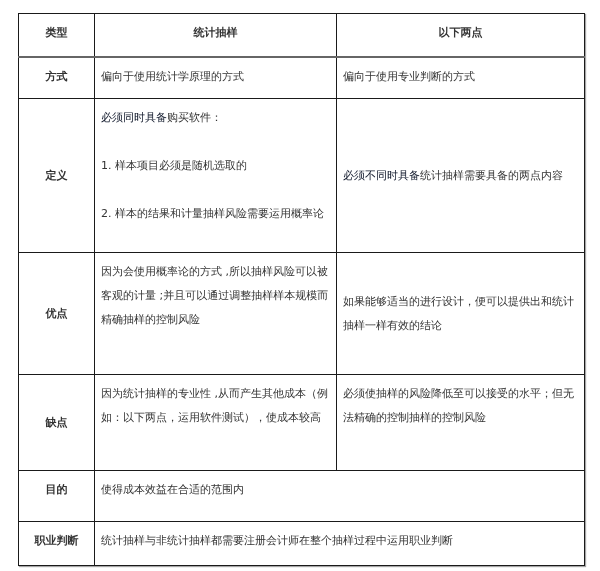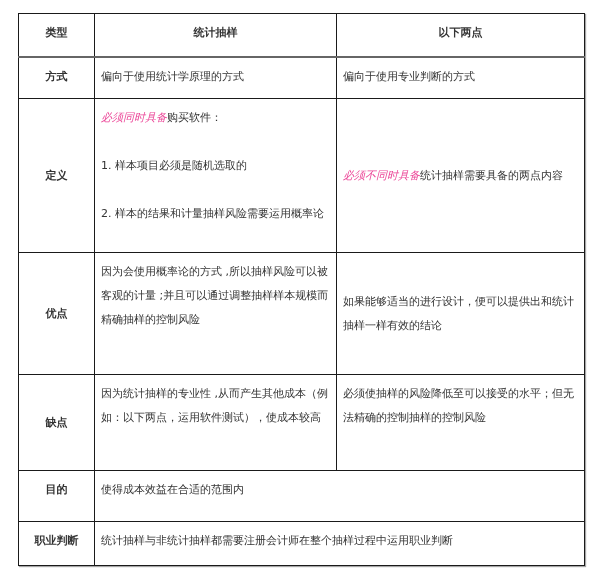--- a/index.html
+++ b/index.html
@@ -47,21 +47,21 @@
     vertical-align: middle;
     padding: 0 2px;
   }
   .tbl .label.top {
     vertical-align: top;
     padding-top: 7px;
   }
   .tbl tr.hdr th { border-bottom: 2px solid #666; }
   .cell-top { padding-top: 7px !important; }
   .cell-mid { vertical-align: middle !important; }
-  .red { color: #ec4899; font-style: italic; }
+  .red { color: #0f172a; }
   p.para { margin: 0; }
   p.gap { margin-top: 24px; }
 </style>
 </head>
 <body>
 
 <table class="tbl">
   <colgroup>
     <col style="width:76px">
     <col style="width:242px">

